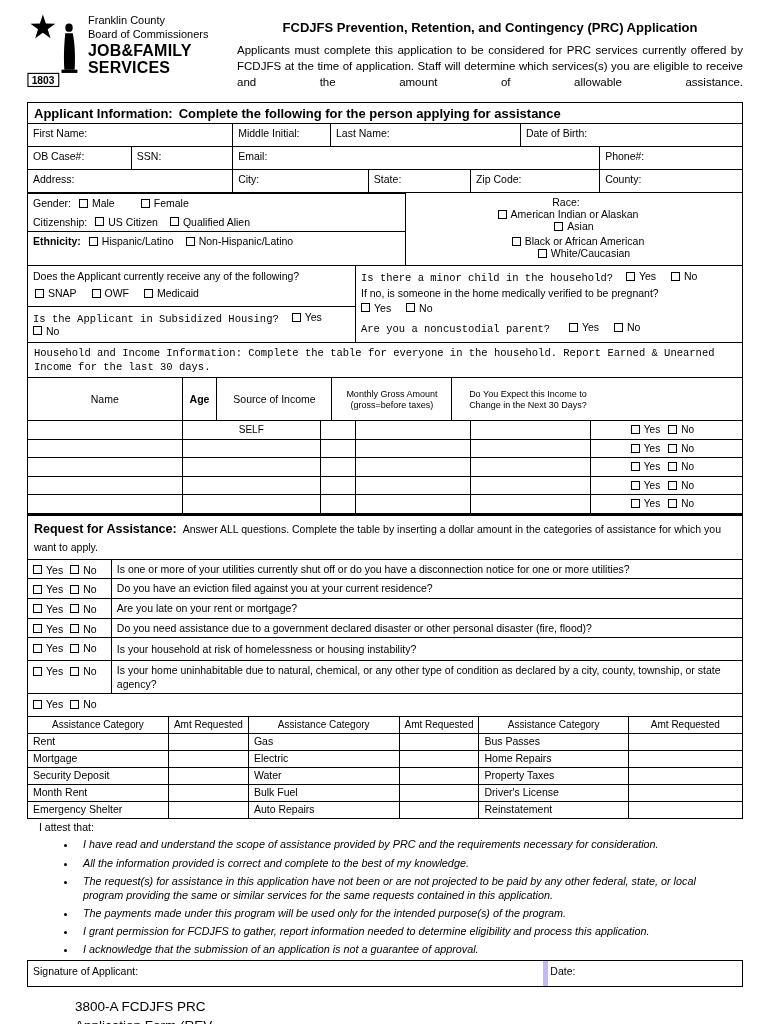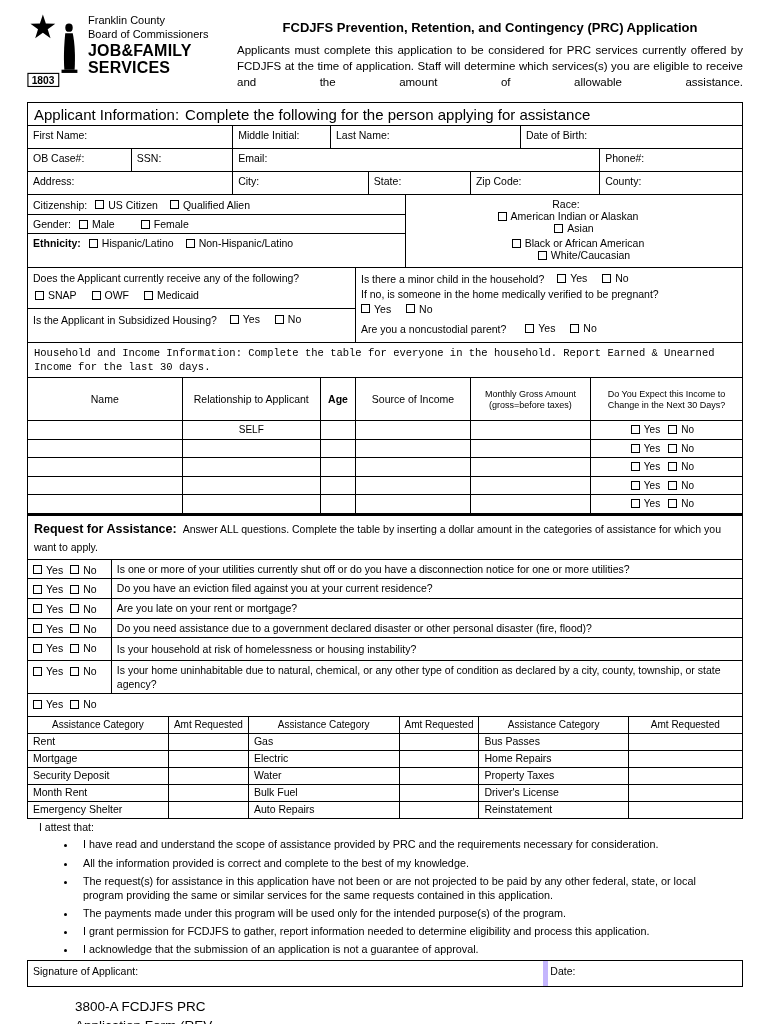--- a/index.html
+++ b/index.html
@@ -18,21 +18,21 @@
   .doc-intro { font-size:11.5px; line-height:1.4; text-align:justify; text-align-last:justify; }
 
   
   .box { border:1.5px solid #000; }
   .frow { display:flex; border-top:1px solid #000; }
   .fcell { padding:3px 5px 2px 5px; font-size:10.5px; }
   .bl { border-left:1px solid #000; }
   .bt { border-top:1px solid #000; }
   .b { font-weight:bold; }
 
-  .sec-head { padding:3px 6px 2px 6px; font-size:15px; font-weight:normal; }
+  .sec-head { padding:3px 6px 2px 6px; font-size:13px; font-weight:bold; }
   .sec-head .sub { margin-left:6px; }
 
   .fieldrow .fcell { min-height:22px; }
 
   
   .cb { display:inline-block; width:9px; height:9px; border:1px solid #000; background:#fff; vertical-align:-1px; flex-shrink:0; }
   .opt { display:inline-flex; align-items:center; margin-right:12px; white-space:nowrap; }
   .opt .cb { margin-right:4px; }
   .opt:last-child { margin-right:0; }
 
@@ -46,21 +46,21 @@
   .race-lbl { margin-right:16px; }
 
   
   .prog-left { width:45.8%; display:flex; flex-direction:column; }
   .prog-q { padding:4px 5px; font-size:10.5px; min-height:40px; }
   .prog-q .optline { margin-top:5px; margin-left:2px; }
   .prog-sub { padding:4px 5px; font-size:10.5px; flex:1; min-height:22px; }
   .prog-right { width:54.2%; padding:4px 5px; font-size:10.5px; }
   .prog-right .line { margin-bottom:3px; }
   .prog-right .line.gap { margin-top:7px; }
-  .inline-q { margin-right:10px; }
+  .inline-q { margin-right:10px;font-family:Liberation Mono, monospace; }
 
   .note-row { padding:3px 6px; font-size:10.5px; line-height:1.35; min-height:28px;font-family:Liberation Mono, monospace; }
 
   
   .ic1{width:21.5%} .ic2{width:19.4%} .ic3{width:4.9%} .ic4{width:16.1%} .ic5{width:16.8%} .ic6{width:21.3%}
   .inc-head .fcell { min-height:42px; display:flex; align-items:center; justify-content:center; text-align:center; font-size:10.5px; line-height:1.2; }
   .inc-head .small { font-size:9px; }
   .inc-row .fcell { min-height:17.5px; display:flex; align-items:center; justify-content:center; font-size:10px; padding:1px 4px; }
   .inc-row .opt { margin-right:8px; font-size:10px; }
 
@@ -77,21 +77,21 @@
   
   .cc1{width:19.6%} .cc2{width:11.2%} .cc3{width:21.1%} .cc4{width:11.2%} .cc5{width:20.9%} .cc6{width:16.0%}
   .cat-head .fcell { font-size:10px; text-align:center; padding:2px 2px; min-height:16px; }
   .cat-row .fcell { font-size:10.5px; min-height:16px; padding:1px 5px; }
 
   
   .attest { padding:2px 2px 0 2px; }
   .attest-title { text-align:center; font-size:10.5px; margin:3px 0 4px 0; }
   .attest-intro { font-size:10.5px; margin-left:10px; margin-bottom:4px; }
   .attest ul { list-style:disc outside; margin-left:48px; margin-right:8px; }
-  .attest li { font-size:10.8px; line-height:1.3; margin-bottom:4px; padding-left:6px; }
+  .attest li { font-size:10.8px; line-height:1.3; margin-bottom:4px; padding-left:6px;font-style:italic; }
 
   
   .sig-box { margin-top:3px; display:flex; border:1.5px solid #000;gap:48px; }
   .sig-cell { width:70.2%; padding:4px 5px; font-size:10.5px; min-height:25px; }
   .date-cell { width:29.8%; padding:4px 2px; font-size:10.5px; border-left:5px solid #c4b5fd; }
 
   
   .footer { display:flex; align-items:flex-end; margin-top:10px; padding-left:48px; }
   .footer-form { width:152px; font-size:13.5px; line-height:1.45; }
 </style>
@@ -147,40 +147,40 @@
     <div class="frow fieldrow">
       <div class="fcell" style="width:28.6%"><span>Address:</span></div>
       <div class="fcell bl" style="width:19%"><span>City:</span></div>
       <div class="fcell bl" style="width:14.3%"><span>State:</span></div>
       <div class="fcell bl" style="width:18.1%"><span>Zip Code:</span></div>
       <div class="fcell bl" style="width:20%"><span>County:</span></div>
     </div>
 
     <div class="frow">
       <div class="demo-left">
-        <div class="demo-line">
-          <span class="lbl">Citizenship:</span>
-          <span class="opt">
-              <span class="cb"></span>
-              <span>US Citizen</span>
-            </span>
-          <span class="opt">
-              <span class="cb"></span>
-              <span>Qualified Alien</span>
-            </span>
-        </div>
         <div class="demo-line bt">
           <span class="lbl">Gender:</span>
           <span class="opt" style="margin-right:26px">
               <span class="cb"></span>
               <span>Male</span>
             </span>
           <span class="opt">
               <span class="cb"></span>
               <span>Female</span>
+            </span>
+        </div>
+        <div class="demo-line">
+          <span class="lbl">Citizenship:</span>
+          <span class="opt">
+              <span class="cb"></span>
+              <span>US Citizen</span>
+            </span>
+          <span class="opt">
+              <span class="cb"></span>
+              <span>Qualified Alien</span>
             </span>
         </div>
         <div class="demo-line bt">
           <span class="lbl b">Ethnicity:</span>
           <span class="opt">
               <span class="cb"></span>
               <span>Hispanic/Latino</span>
             </span>
           <span class="opt">
               <span class="cb"></span>
@@ -280,21 +280,20 @@
         </div>
       </div>
     </div>
 
     <div class="frow">
       <div class="note-row">Household and Income Information: Complete the table for everyone in the household. Report Earned &amp; Unearned Income for the last 30 days.</div>
     </div>
 
     <div class="frow inc-head">
       <div class="fcell ic1">Name</div>
-      <div class="fcell bl ic2">Relationship to Applicant</div>
       <div class="fcell bl ic3 b">Age</div>
       <div class="fcell bl ic4">Source of Income</div>
       <div class="fcell bl ic5 small">Monthly Gross Amount (gross=before taxes)</div>
       <div class="fcell bl ic6 small">Do You Expect this Income to Change in the Next 30 Days?</div>
     </div>
 
     <div class="frow inc-row">
       <div class="fcell ic1"></div>
       <div class="fcell bl ic2">
           <span>SELF</span>

